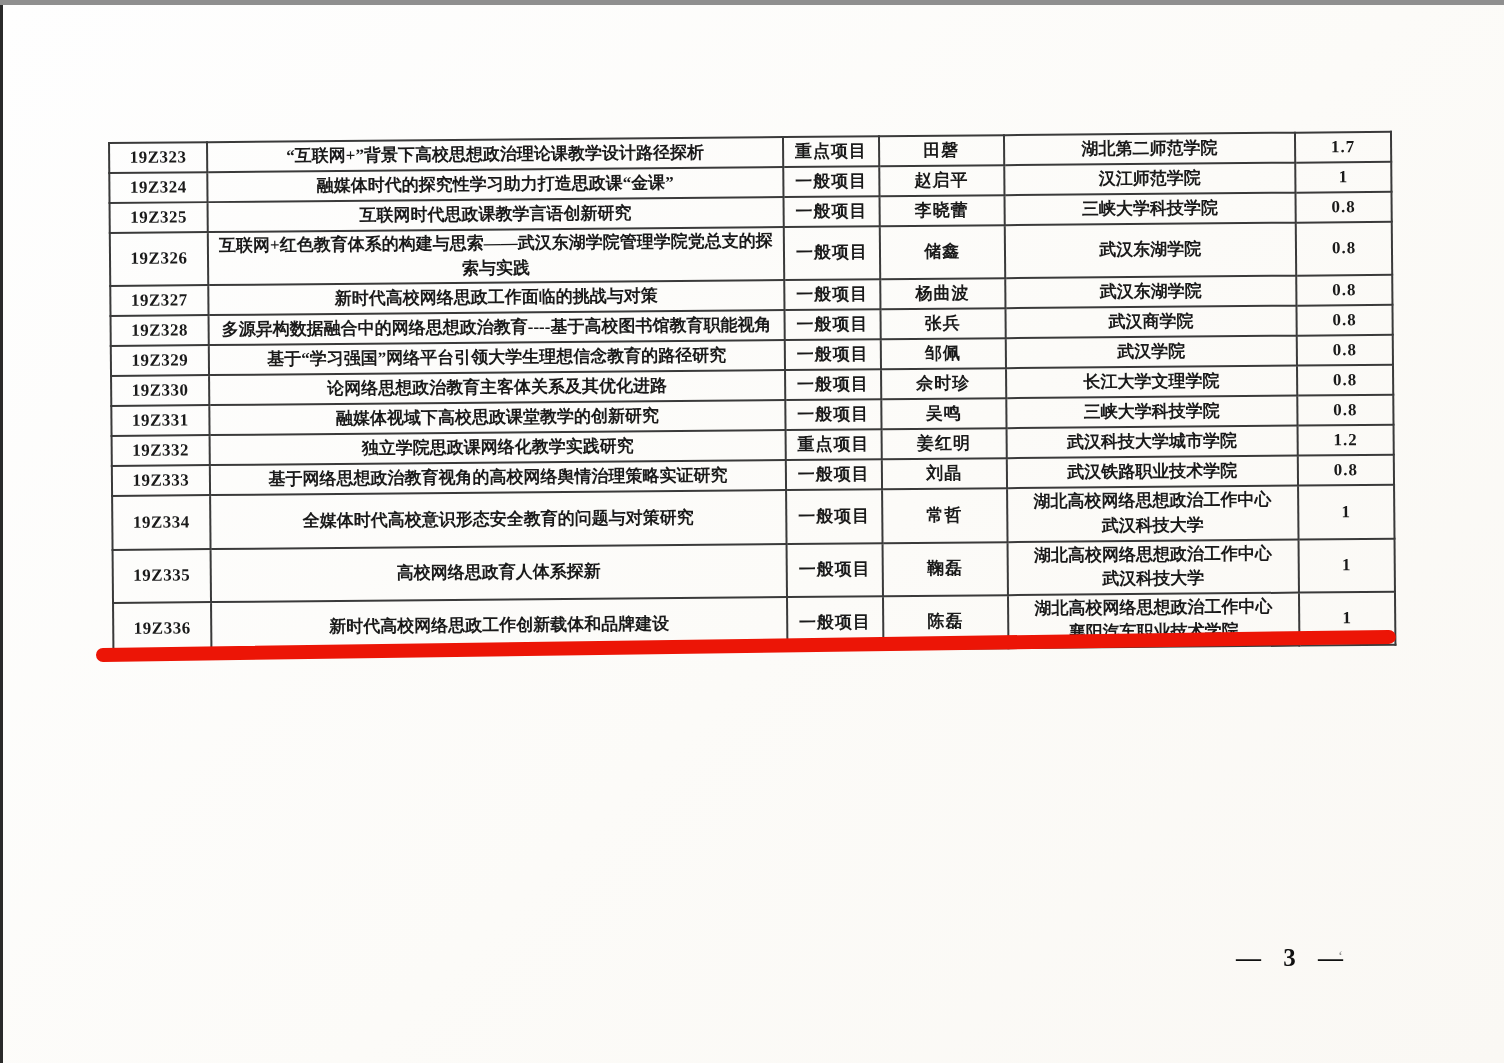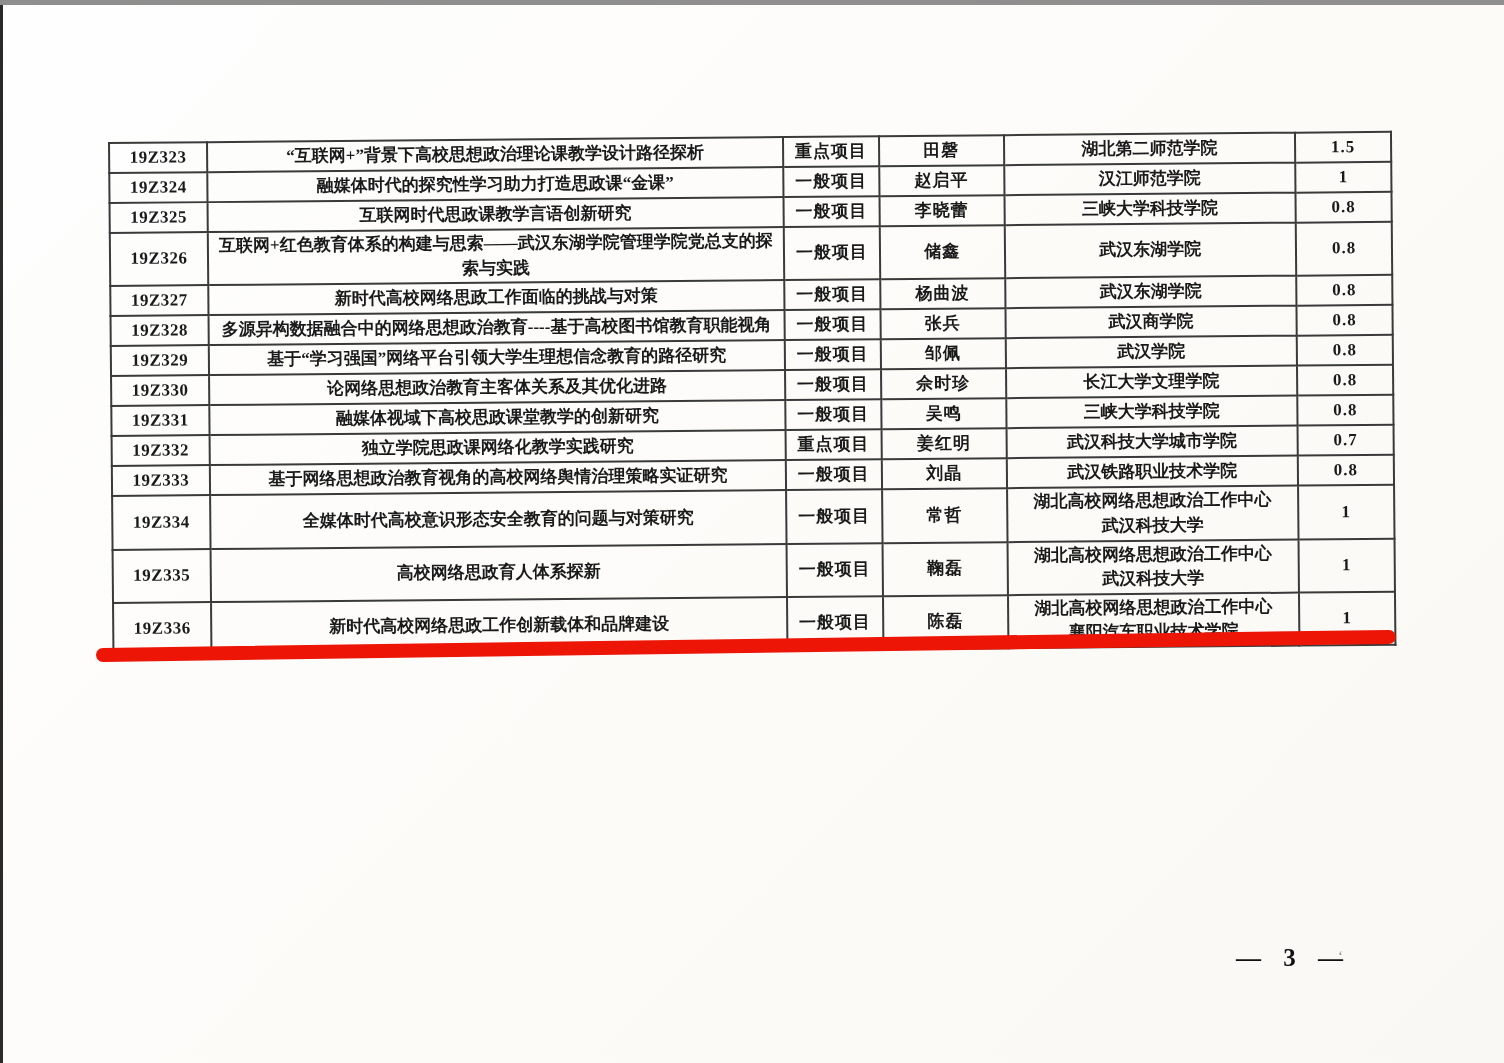--- a/index.html
+++ b/index.html
@@ -92,21 +92,21 @@
     <col style="width:292px">
     <col style="width:96px">
   </colgroup>
   <tbody>
       <tr>
         <td class="c-id">19Z323</td>
         <td class="c-title">“互联网+”背景下高校思想政治理论课教学设计路径探析</td>
         <td class="c-type">重点项目</td>
         <td class="c-leader">田磬</td>
         <td class="c-inst">湖北第二师范学院</td>
-        <td class="c-amount">1.5</td>
+        <td class="c-amount">1.7</td>
       </tr>
       <tr>
         <td class="c-id">19Z324</td>
         <td class="c-title">融媒体时代的探究性学习助力打造思政课“金课”</td>
         <td class="c-type">一般项目</td>
         <td class="c-leader">赵启平</td>
         <td class="c-inst">汉江师范学院</td>
         <td class="c-amount">1</td>
       </tr>
       <tr>
@@ -164,21 +164,21 @@
         <td class="c-leader">吴鸣</td>
         <td class="c-inst">三峡大学科技学院</td>
         <td class="c-amount">0.8</td>
       </tr>
       <tr>
         <td class="c-id">19Z332</td>
         <td class="c-title">独立学院思政课网络化教学实践研究</td>
         <td class="c-type">重点项目</td>
         <td class="c-leader">姜红明</td>
         <td class="c-inst">武汉科技大学城市学院</td>
-        <td class="c-amount">0.7</td>
+        <td class="c-amount">1.2</td>
       </tr>
       <tr>
         <td class="c-id">19Z333</td>
         <td class="c-title">基于网络思想政治教育视角的高校网络舆情治理策略实证研究</td>
         <td class="c-type">一般项目</td>
         <td class="c-leader">刘晶</td>
         <td class="c-inst">武汉铁路职业技术学院</td>
         <td class="c-amount">0.8</td>
       </tr>
       <tr>

